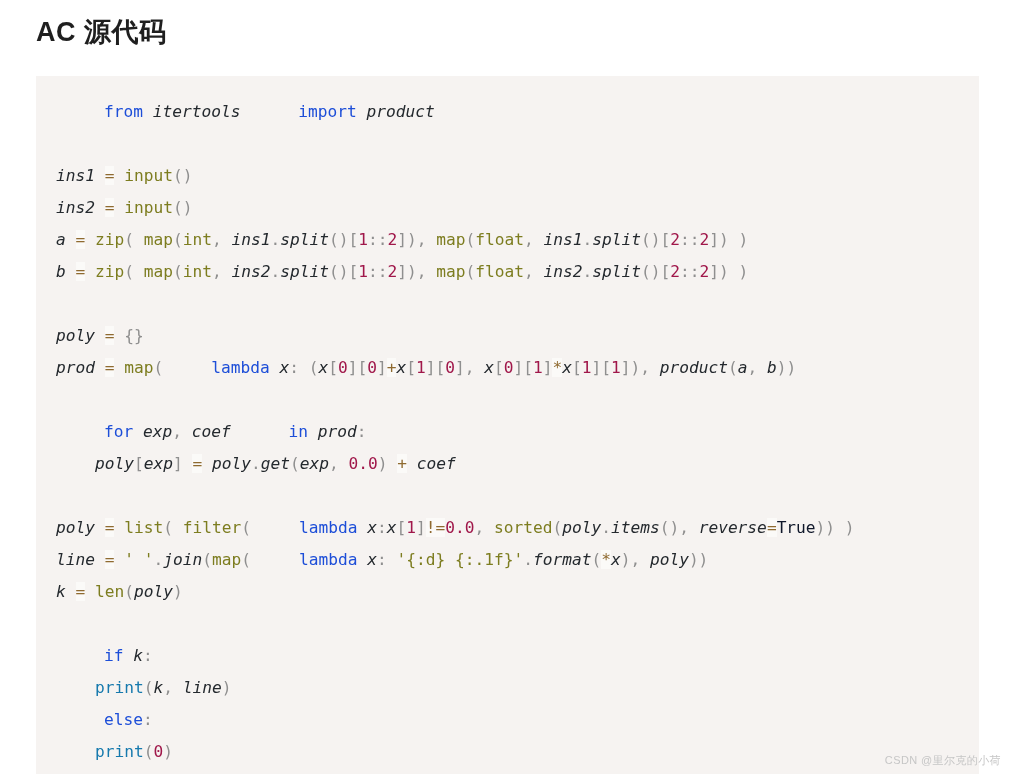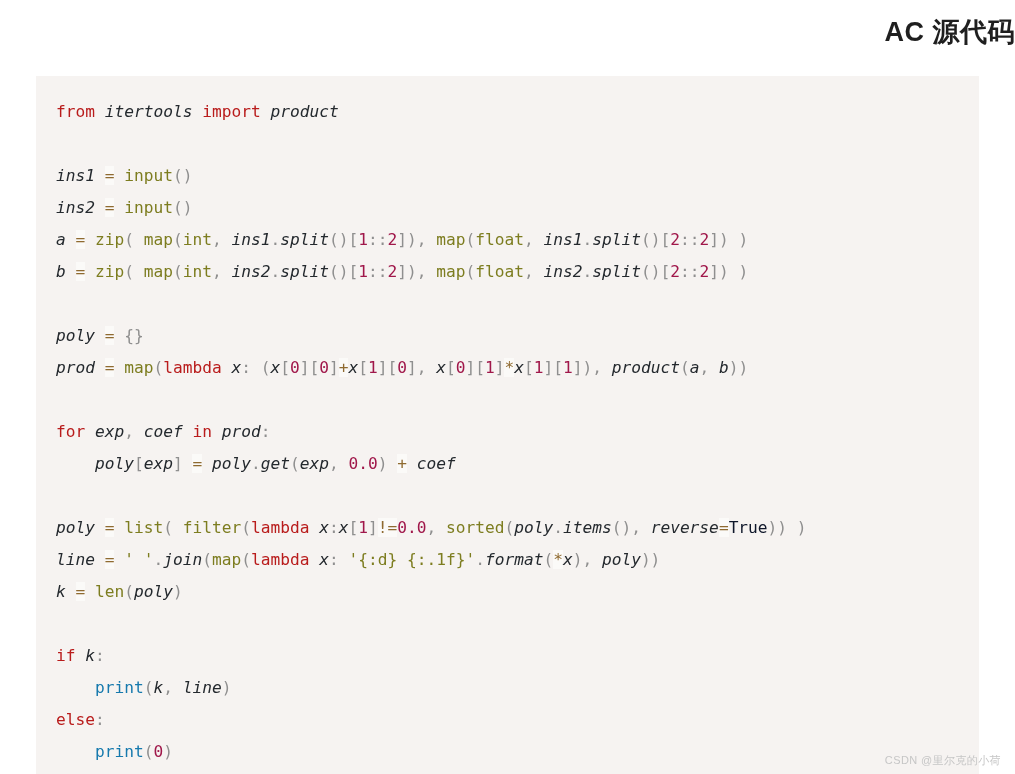--- a/index.html
+++ b/index.html
@@ -17,21 +17,20 @@
 
   .page-title {
     font-family: "Liberation Sans", sans-serif;
     font-weight: bold;
     font-size: 27px;
     color: #1f1f1f;
     letter-spacing: 0.5px;
     margin: 0;
     padding: 14px 0 0 36px;
     line-height: 1.4;
-    text-align: right;
   }
 
   .code-block {
     position: absolute;
     left: 36px;
     top: 76px;
     width: 943px;
     height: 698px;
     background: #f6f3f1;
     box-sizing: border-box;
@@ -44,21 +43,21 @@
     padding: 0;
     font-family: "DejaVu Sans Mono", "Liberation Mono", monospace;
     font-size: 16.2px;
     line-height: 32px;
     color: #24292e;
     white-space: pre;
     tab-size: 4;
   }
 
   
-  .k   { color: #b91c1c; }               
+  .k   { color: #1d4ed8; margin-left: 48px; }               
   .bi  { color: #7d7d20; }               
   .num { color: #a0174a; }               
   .bool{ color: #0f172a; text-align: right; }               
   .op  { color: #8f6a30; background: #fbfaf8; }  
   .pn  { color: #8f8f8f; }               
   .str { color: #7d7d20; }               
   .pr  { color: #1679ad; text-align: right; }               
   .nm  { color: #24292e; font-style: italic; }               
 
   .watermark {

